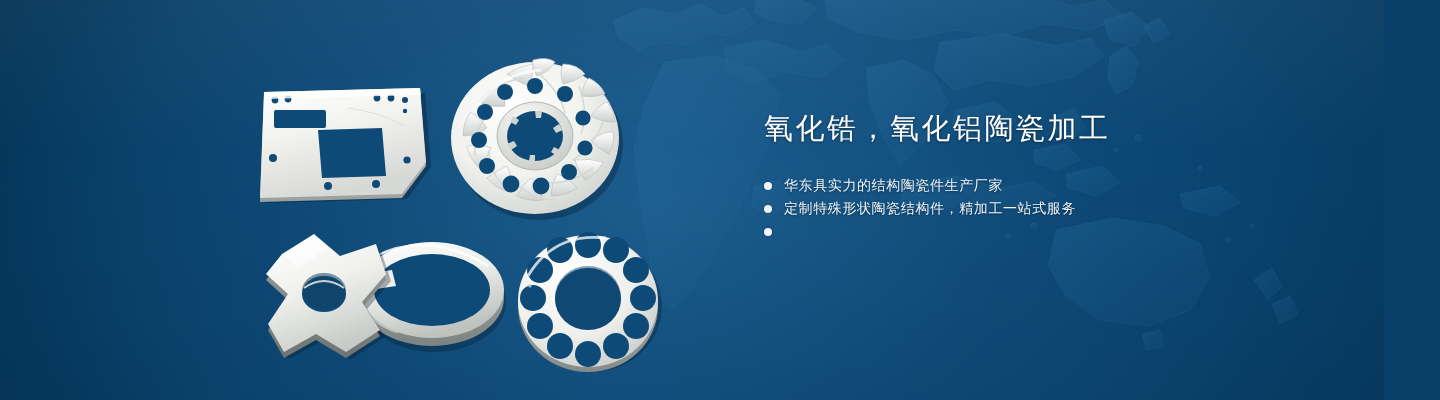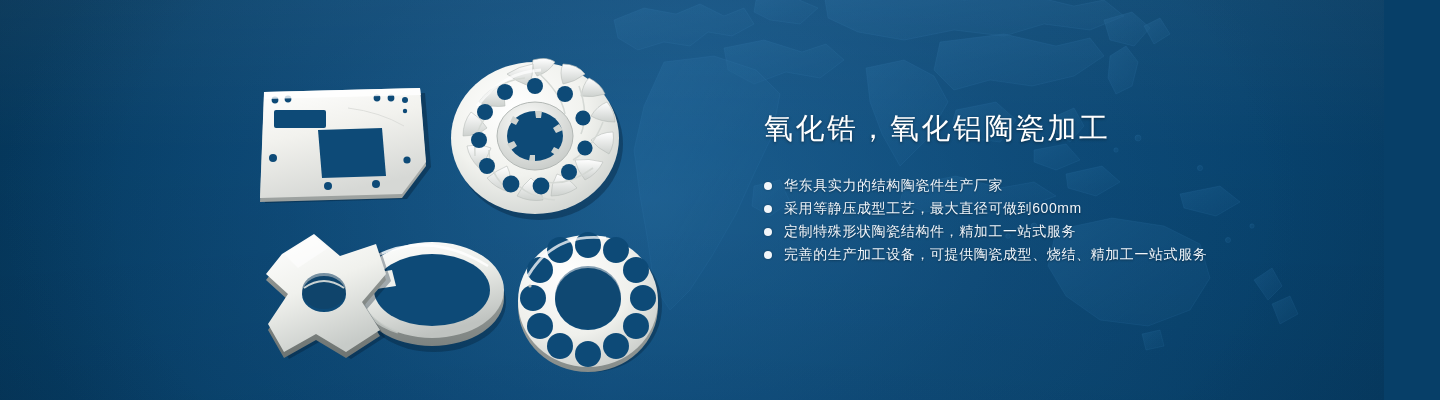--- a/index.html
+++ b/index.html
@@ -383,27 +383,22 @@
 
     <h1 class="headline">氧化锆，氧化铝陶瓷加工</h1>
 
     <ul class="bullets">
       <li class="bullet">
         <span class="dot"></span>
         <span class="bullet-text">华东具实力的结构陶瓷件生产厂家</span>
       </li>
       <li class="bullet">
         <span class="dot"></span>
-        <span class="bullet-text">采用等静压成型工艺，最大直径可做到600mm</span>
-      </li>
-      <li class="bullet">
-        <span class="dot"></span>
         <span class="bullet-text">定制特殊形状陶瓷结构件，精加工一站式服务</span>
       </li>
       <li class="bullet">
         <span class="dot"></span>
-        <span class="bullet-text">完善的生产加工设备，可提供陶瓷成型、烧结、精加工一站式服务</span>
       </li>
     </ul>
 
   </div>
 
 </div>
 
 </body></html>

